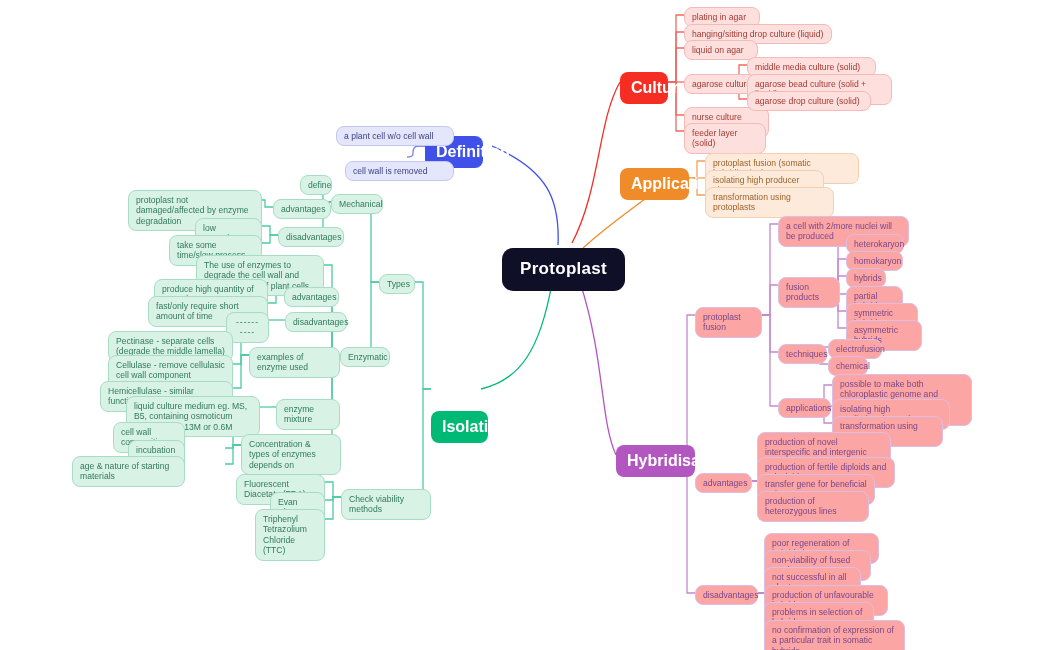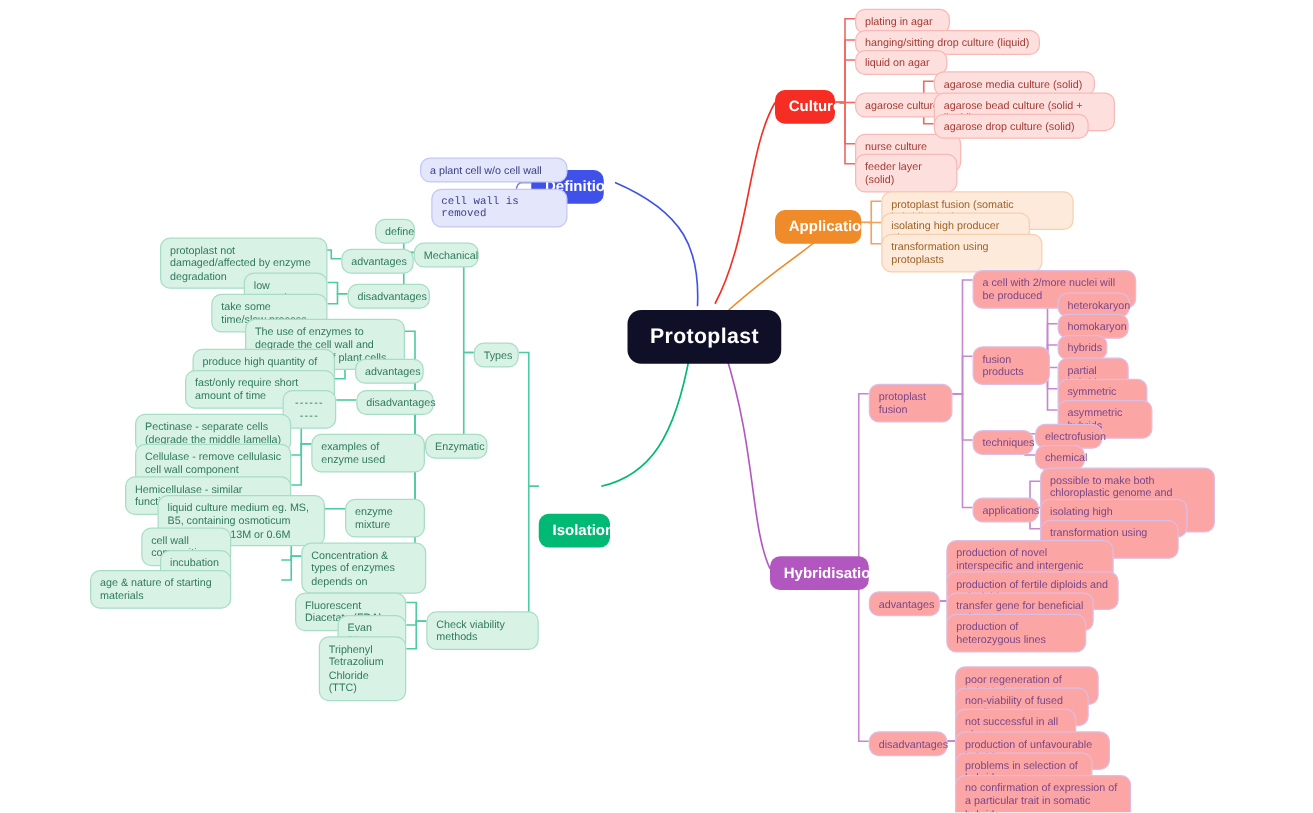--- a/index.html
+++ b/index.html
@@ -39,21 +39,21 @@
     letter-spacing: .3px;
     border-radius: 11px;
     padding: 11px 18px;
     justify-content: center;
     text-align: center;
   }
 
   
   .n-b1 {
     color: #ffffff;
-    font-size: 12px;
+    font-size: 16px;
     font-weight: bold;
     border-radius: 8px;
     padding: 6px 11px;
     justify-content: center;
     text-align: center;
   }
   .b-definition    { background: #3f51e8; }
   .b-culture       { background: #f52d23; }
   .b-application   { background: #ef8b28; }
   .b-hybridisation { background: #b357c0; }
@@ -195,21 +195,21 @@
   <div class="node n-root" style="left:502px; top:248px;">
     <span>Protoplast</span>
   </div>
 
   <div class="node n-b1 b-definition" style="left:425px; top:136px; width:58px;">
     <span>Definition</span>
   </div>
   <div class="node leaf t-blue" style="left:336px; top:126px; width:118px;">
     <span>a plant cell w/o cell wall</span>
   </div>
-  <div class="node leaf t-blue" style="left:345px; top:151px; width:109px;font-family:Liberation Mono, monospace;">
+  <div class="node leaf t-blue" style="left:345px; top:161px; width:109px;">
     <span>cell wall is removed</span>
   </div>
 
   <div class="node n-b1 b-culture" style="left:620px; top:72px; width:48px;">
     <span>Culture</span>
   </div>
   <div class="node leaf t-red" style="left:684px; top:7px; width:76px;">
     <span>plating in agar</span>
   </div>
   <div class="node leaf t-red" style="left:684px; top:24px; width:148px;">
@@ -221,21 +221,21 @@
   <div class="node leaf t-red" style="left:684px; top:74px; width:83px;">
     <span>agarose culture</span>
   </div>
   <div class="node leaf t-red" style="left:684px; top:107px; width:85px;">
     <span>nurse culture (solid)</span>
   </div>
   <div class="node leaf t-red" style="left:684px; top:123px; width:82px;">
     <span>feeder layer (solid)</span>
   </div>
   <div class="node leaf t-red" style="left:747px; top:57px; width:129px;">
-    <span>agarose media culture (solid)</span>
+    <span>middle media culture (solid)</span>
   </div>
   <div class="node leaf t-red" style="left:747px; top:74px; width:145px;">
     <span>agarose bead culture (solid + liquid)</span>
   </div>
   <div class="node leaf t-red" style="left:747px; top:91px; width:124px;">
     <span>agarose drop culture (solid)</span>
   </div>
 
   <div class="node n-b1 b-application" style="left:620px; top:168px; width:69px;">
     <span>Application</span>

